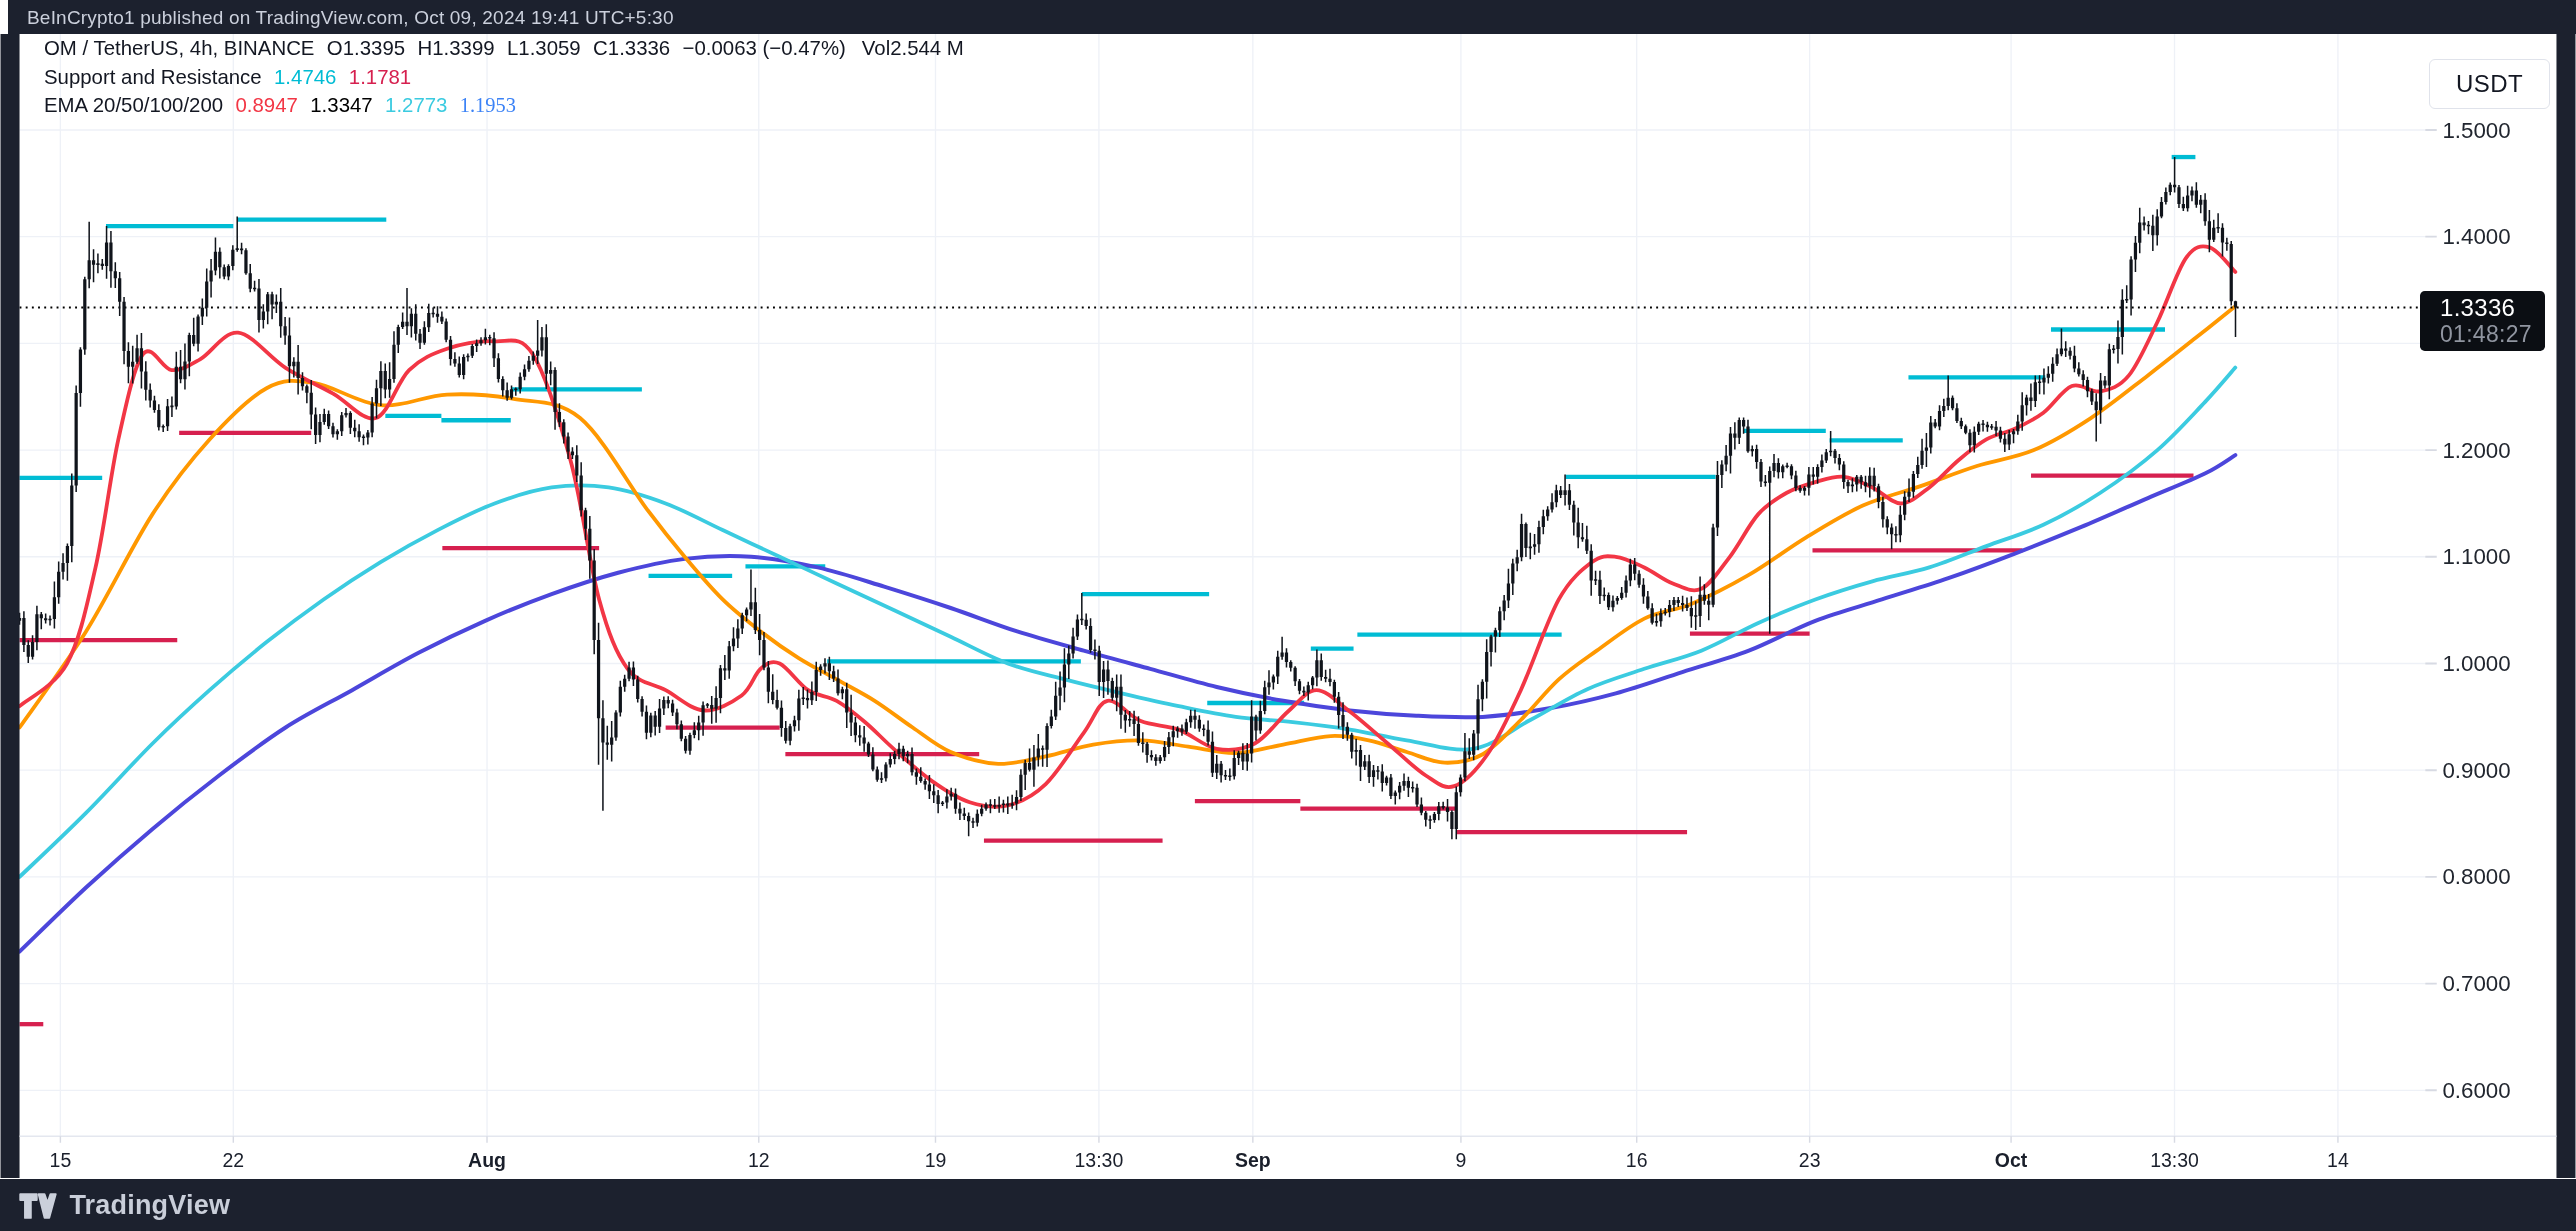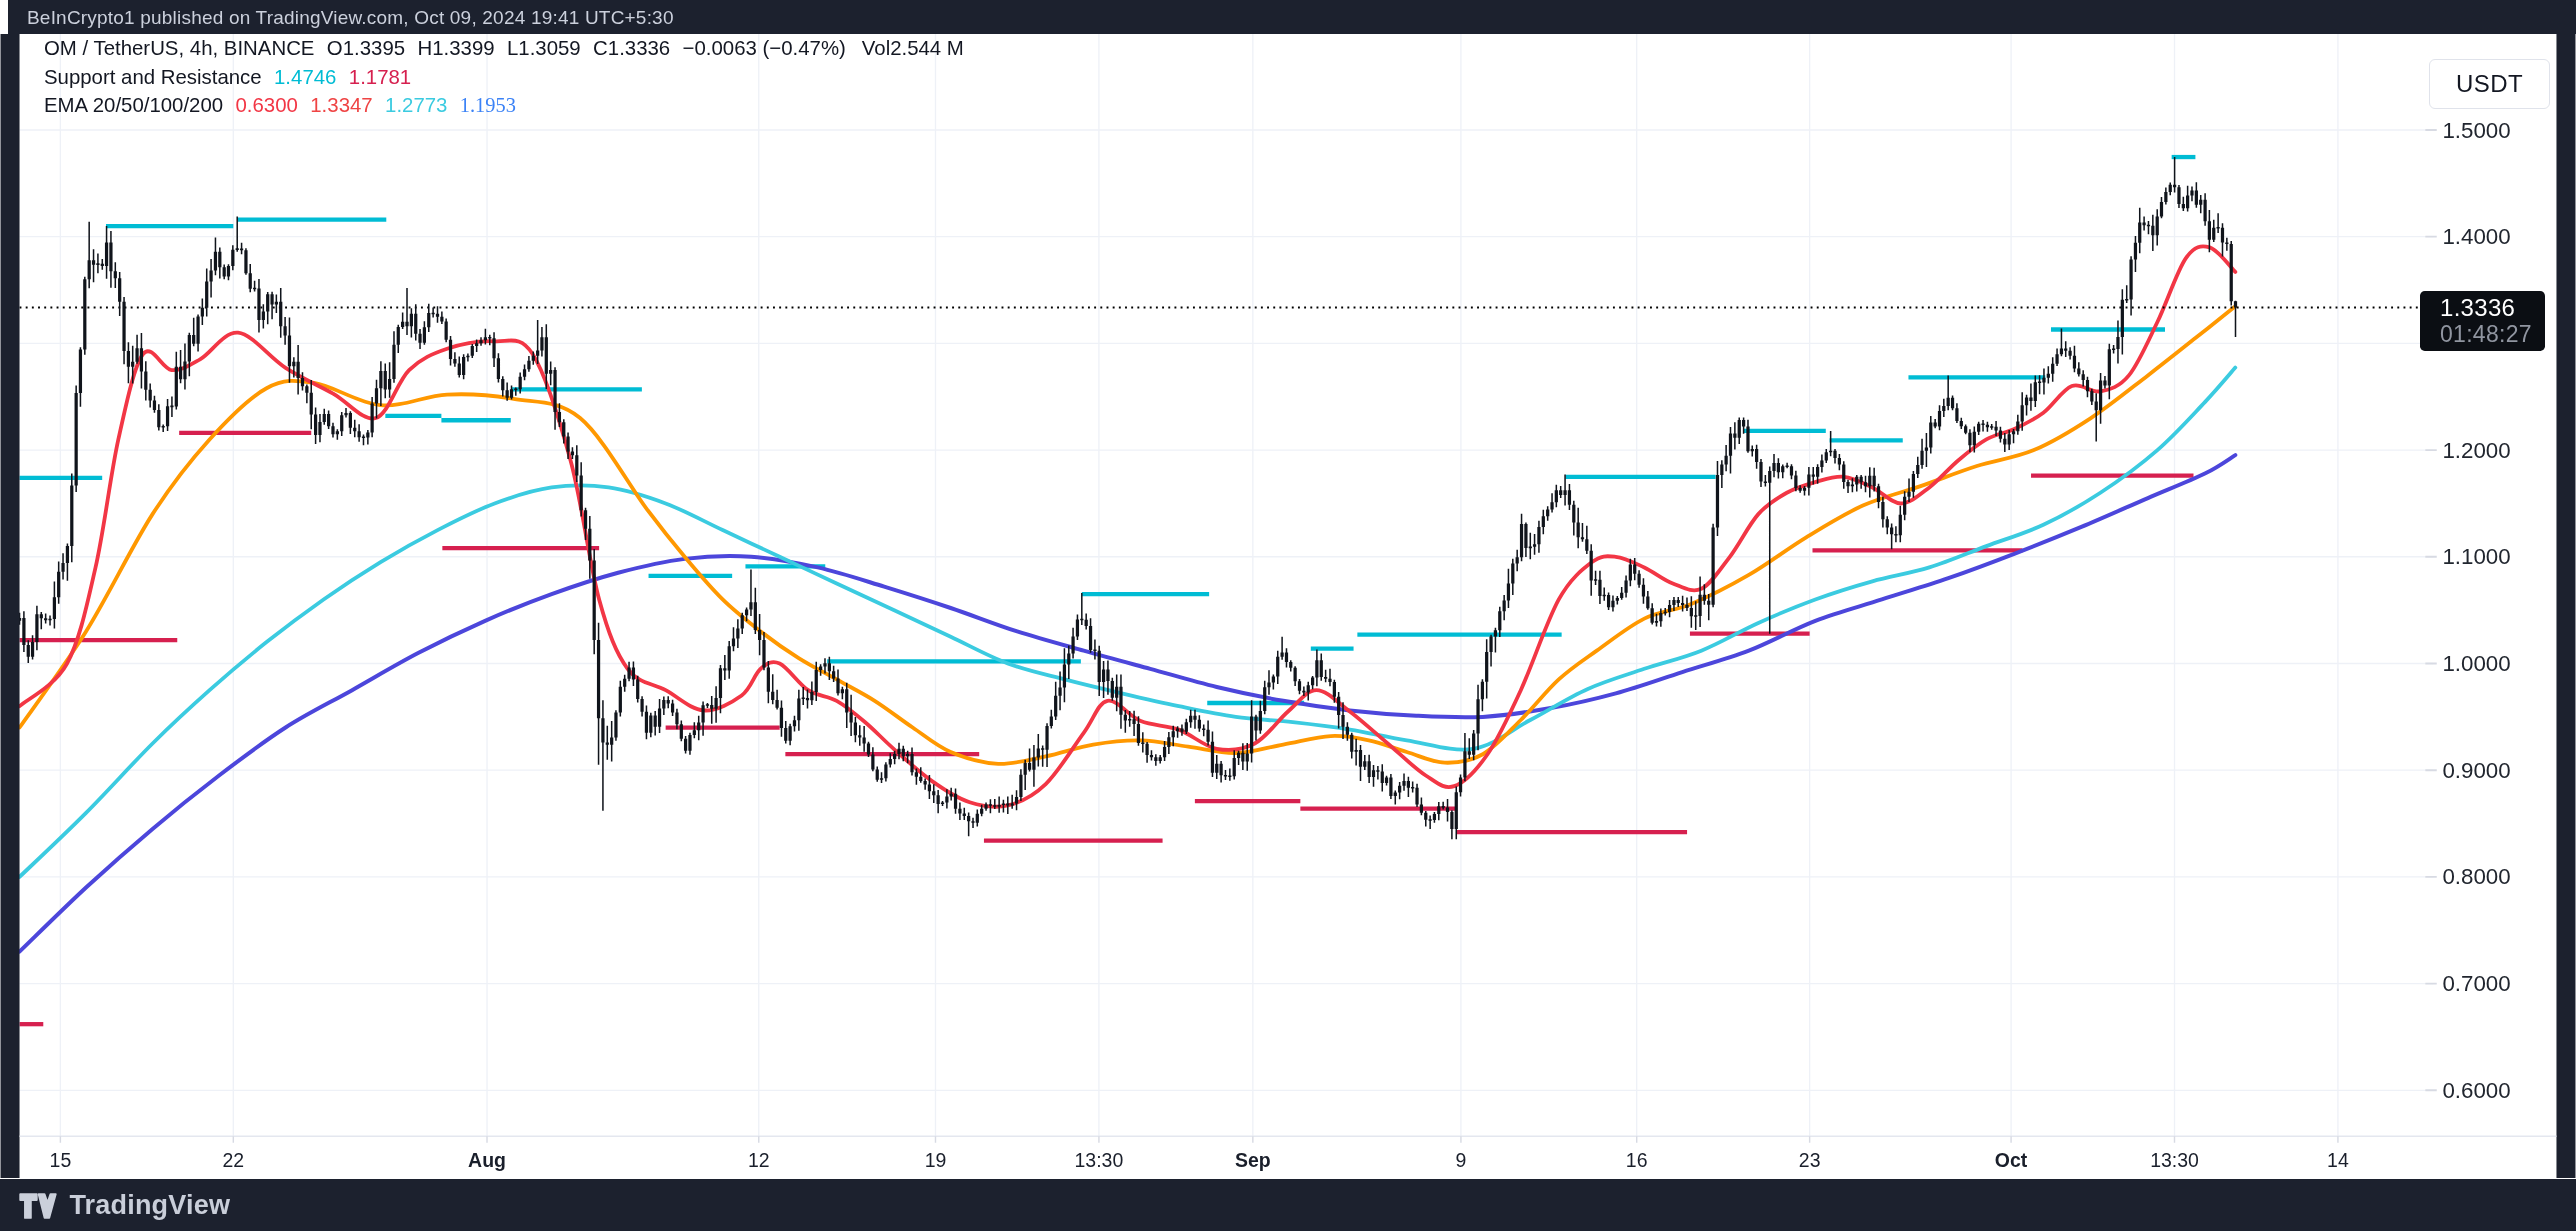--- a/index.html
+++ b/index.html
@@ -134,22 +134,22 @@
       <span class="tok">−0.0063 (−0.47%)</span>
       <span class="tok vol">Vol2.544 M</span>
     </div>
     <div class="lrow">
       <span class="tok first">Support and Resistance</span>
       <span class="tok" style="color: rgb(0, 188, 212);">1.4746</span>
       <span class="tok" style="color: rgb(214, 32, 79);">1.1781</span>
     </div>
     <div class="lrow">
       <span class="tok first">EMA 20/50/100/200</span>
-      <span class="tok" style="color: rgb(242, 54, 69);">0.6300</span>
-      <span class="tok" style="color: #ef4444;">1.3347</span>
+      <span class="tok" style="color: rgb(242, 54, 69);">0.8947</span>
+      <span class="tok" style="color: #000000;">1.3347</span>
       <span class="tok" style="color: rgb(59, 203, 224);">1.2773</span>
       <span class="tok" style="color: #3b82f6; font-family: Liberation Serif, serif;">1.1953</span>
     </div>
   </div>
 
   <div class="usdt">USDT</div>
 
   <div class="price-tag">
     <div class="p">1.3336</div>
     <div class="cd">01:48:27</div>

